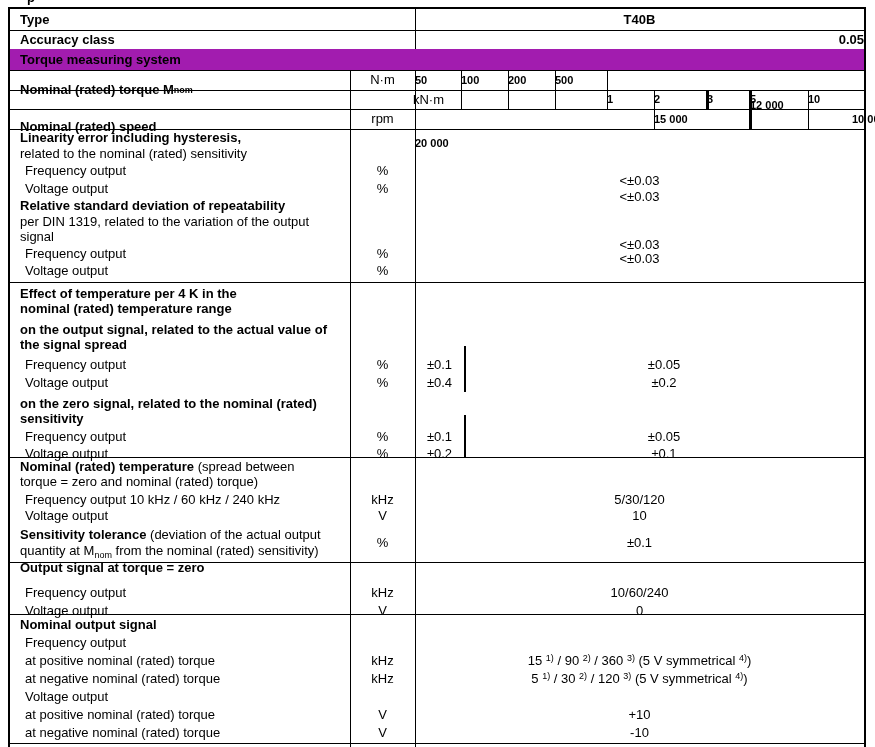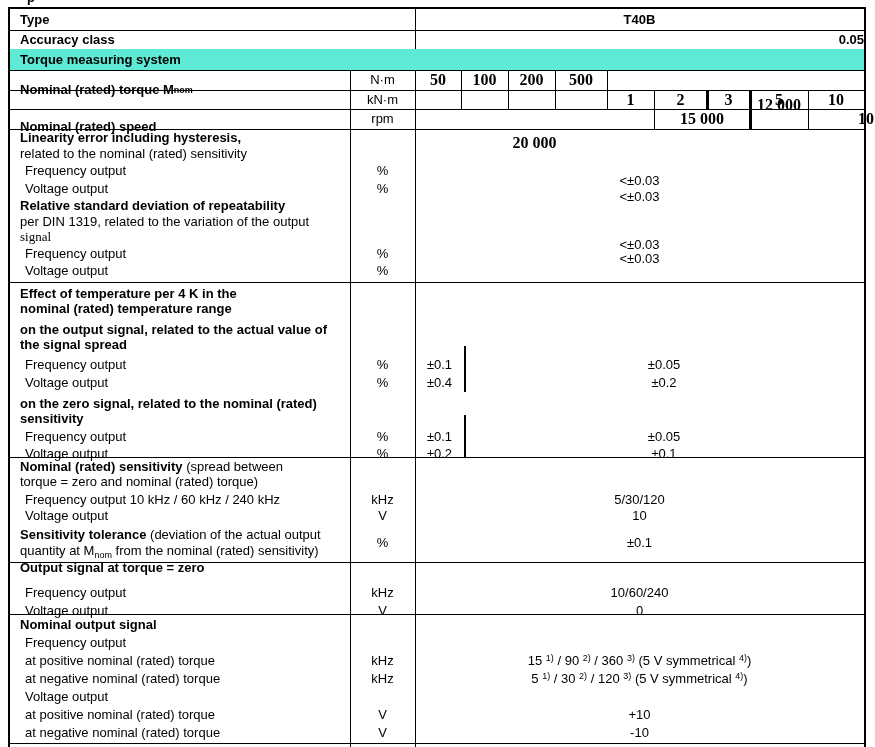--- a/index.html
+++ b/index.html
@@ -3,30 +3,30 @@
 <meta charset="utf-8">
 <style>
   html,body{margin:0;padding:0;background:#fff;}
   .sheet{position:relative;width:875px;height:747px;background:#fff;overflow:hidden;
          font-family:"Liberation Sans","DejaVu Sans",sans-serif;color:#000;}
   .tbl{position:absolute;left:8px;top:7px;width:858px;height:740px;box-sizing:border-box;
        border-top:2px solid #000;border-left:2px solid #000;border-right:2px solid #000;}
   .hl{position:absolute;left:0;width:100%;height:1px;background:#000;}
   .vl{position:absolute;width:1px;background:#000;}
   .vl3{width:3px;}
-  .band{position:absolute;left:0;width:100%;background:#5eead4;}
+  .band{position:absolute;left:0;width:100%;background:#a21caf;}
   .ln{position:absolute;height:16px;line-height:16px;font-size:13px;white-space:nowrap;}
   .b{font-weight:bold;}
   .L1{left:10px;}
   .L2{left:15px;}
   .u{left:340px;width:65px;text-align:center;}
   .val{left:405px;width:449px;text-align:center;}
   .va{left:405px;width:49px;text-align:center;}
   .vb{left:454px;width:400px;text-align:center;}
-  .hc{position:absolute;text-align:center;font-size:16px;font-weight:bold;font-family:Liberation Serif, serif;}
+  .hc{position:absolute;font-size:11px;font-weight:bold;}
   .uc{position:absolute;text-align:center;font-size:13px;}
   sup{font-size:9px;vertical-align:4px;line-height:0;}
   sub{font-size:9px;vertical-align:-3px;line-height:0;}
   .partial{position:absolute;left:27px;top:0;width:12px;height:6px;overflow:hidden;}
   .partial span{position:absolute;top:-10px;left:0;font-size:13px;font-weight:bold;}
 </style>
 </head>
 <body>
 
 <div class="sheet">
@@ -89,21 +89,21 @@
     <div class="band" style="top:40px;height:21px;">
       <div class="ln b L1" style="top:0;height:21px;line-height:21px;">Torque measuring system</div>
     </div>
 
     <div>
       <div class="ln b L1" style="top:61px;height:39px;display:flex;align-items:center;">
           <span>Nominal (rated) torque M</span>
           <sub>nom</sub>
         </div>
       <div class="uc" style="left:340px;width:65px;top:61px;height:20px;line-height:20px;">N·m</div>
-      <div class="uc" style="left:340px;width:65px;top:81px;height:19px;line-height:19px;">kN·m</div>
+      <div class="uc" style="left:340px;width:65px;top:81px;height:19px;line-height:19px;padding-left:46px;">kN·m</div>
       <div class="hc" style="left:405px;width:46px;top:61px;height:20px;line-height:20px;">50</div>
       <div class="hc" style="left:451px;width:47px;top:61px;height:20px;line-height:20px;">100</div>
       <div class="hc" style="left:498px;width:47px;top:61px;height:20px;line-height:20px;">200</div>
       <div class="hc" style="left:545px;width:52px;top:61px;height:20px;line-height:20px;">500</div>
       <div class="hc" style="left:597px;width:47px;top:81px;height:19px;line-height:19px;">1</div>
       <div class="hc" style="left:644px;width:53px;top:81px;height:19px;line-height:19px;">2</div>
       <div class="hc" style="left:697px;width:43px;top:81px;height:19px;line-height:19px;">3</div>
       <div class="hc" style="left:740px;width:58px;top:81px;height:19px;line-height:19px;">5</div>
       <div class="hc" style="left:798px;width:56px;top:81px;height:19px;line-height:19px;">10</div>
     </div>
@@ -121,21 +121,21 @@
       <div class="ln b L1" style="top:121px;">Linearity error including hysteresis,</div>
       <div class="ln L1" style="top:137px;">related to the nominal (rated) sensitivity</div>
       <div class="ln L2" style="top:154px;">Frequency output</div>
       <div class="ln u" style="top:154px;">%</div>
       <div class="ln L2" style="top:172px;">Voltage output</div>
       <div class="ln u" style="top:172px;">%</div>
       <div class="ln val" style="top:164px;">&lt;±0.03</div>
       <div class="ln val" style="top:180px;">&lt;±0.03</div>
       <div class="ln b L1" style="top:189px;">Relative standard deviation of repeatability</div>
       <div class="ln L1" style="top:205px;">per DIN 1319, related to the variation of the output</div>
-      <div class="ln L1" style="top:220px;font-family:Liberation Serif, serif;">signal</div>
+      <div class="ln L1" style="top:220px;">signal</div>
       <div class="ln L2" style="top:237px;">Frequency output</div>
       <div class="ln u" style="top:237px;">%</div>
       <div class="ln L2" style="top:254px;">Voltage output</div>
       <div class="ln u" style="top:254px;">%</div>
       <div class="ln val" style="top:228px;">&lt;±0.03</div>
       <div class="ln val" style="top:242px;">&lt;±0.03</div>
     </div>
 
     <div>
       <div class="ln b L1" style="top:277px;">Effect of temperature per 4 K in the</div>
@@ -156,21 +156,21 @@
       <div class="ln u" style="top:420px;">%</div>
       <div class="ln va" style="top:420px;">±0.1</div>
       <div class="ln vb" style="top:420px;">±0.05</div>
       <div class="ln L2" style="top:437px;">Voltage output</div>
       <div class="ln u" style="top:437px;">%</div>
       <div class="ln va" style="top:437px;">±0.2</div>
       <div class="ln vb" style="top:437px;">±0.1</div>
     </div>
 
     <div>
-      <div class="ln L1" style="top:450px;"><span class="b">Nominal (rated) sensitivity</span><span> (spread between</span></div>
+      <div class="ln L1" style="top:450px;"><span class="b">Nominal (rated) temperature</span><span> (spread between</span></div>
       <div class="ln L1" style="top:465px;">torque = zero and nominal (rated) torque)</div>
       <div class="ln L2" style="top:483px;">Frequency output 10 kHz / 60 kHz / 240 kHz</div>
       <div class="ln u" style="top:483px;">kHz</div>
       <div class="ln val" style="top:483px;">5/30/120</div>
       <div class="ln L2" style="top:499px;">Voltage output</div>
       <div class="ln u" style="top:499px;">V</div>
       <div class="ln val" style="top:499px;">10</div>
       <div class="ln L1" style="top:518px;"><span class="b">Sensitivity tolerance</span><span> (deviation of the actual output</span></div>
       <div class="ln L1" style="top:534px;"><span>quantity at M</span><sub>nom</sub><span> from the nominal (rated) sensitivity)</span></div>
       <div class="ln u" style="top:526px;">%</div>

